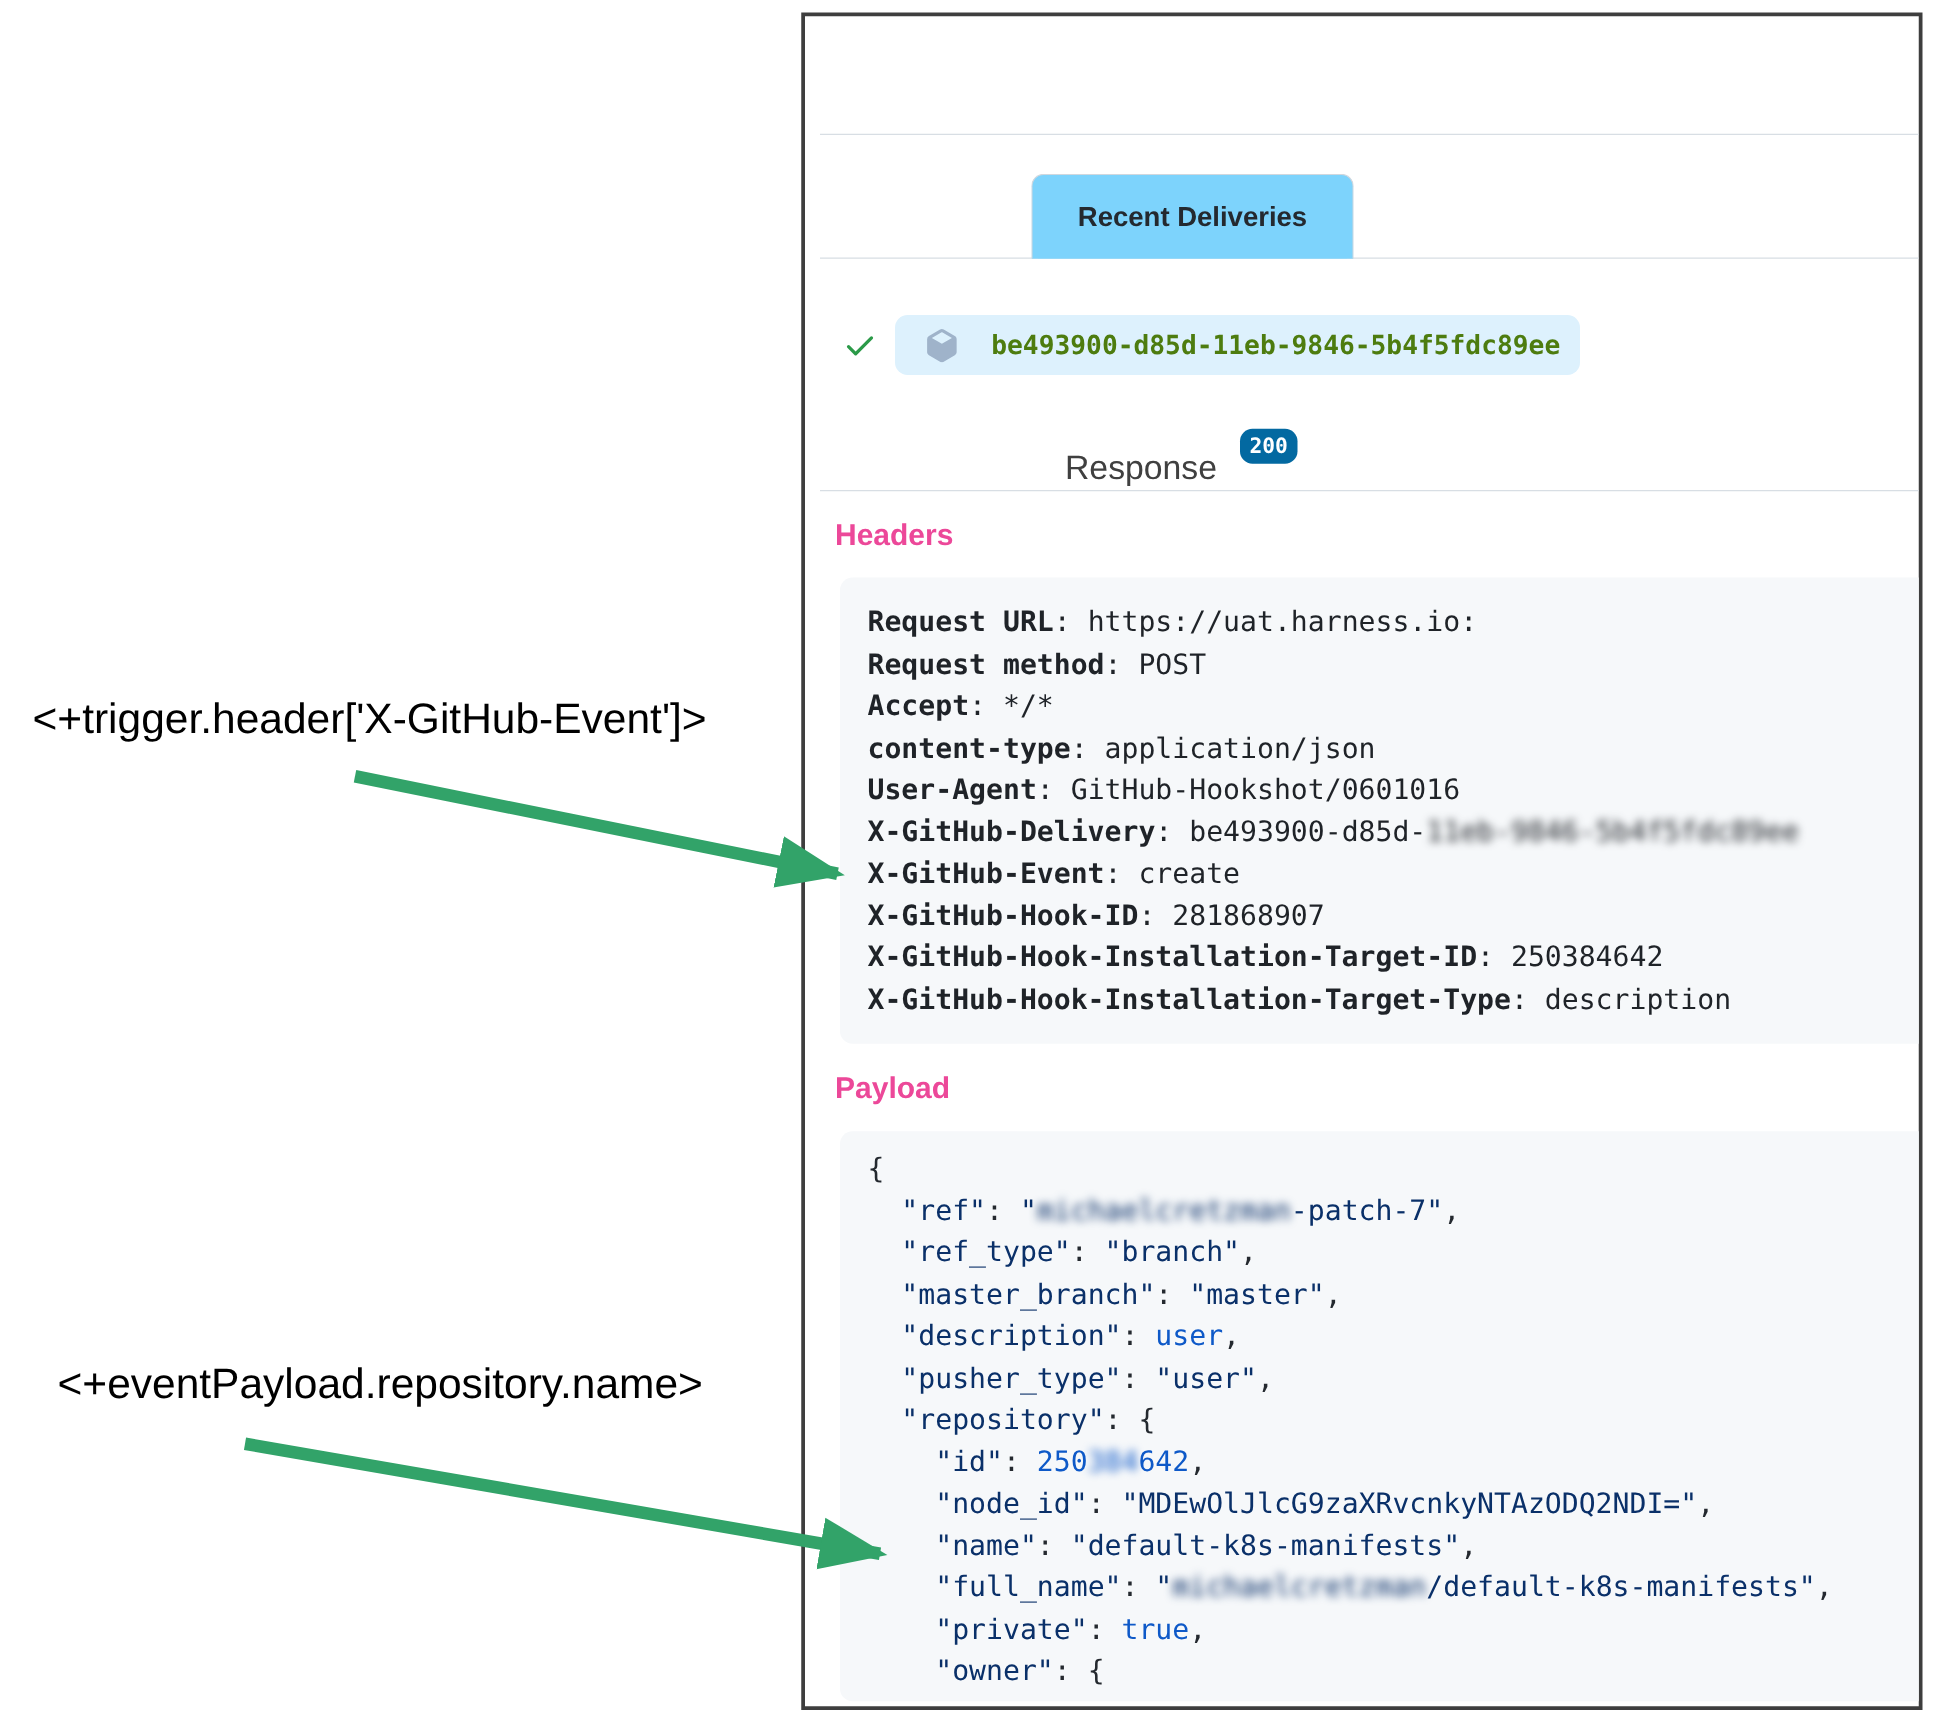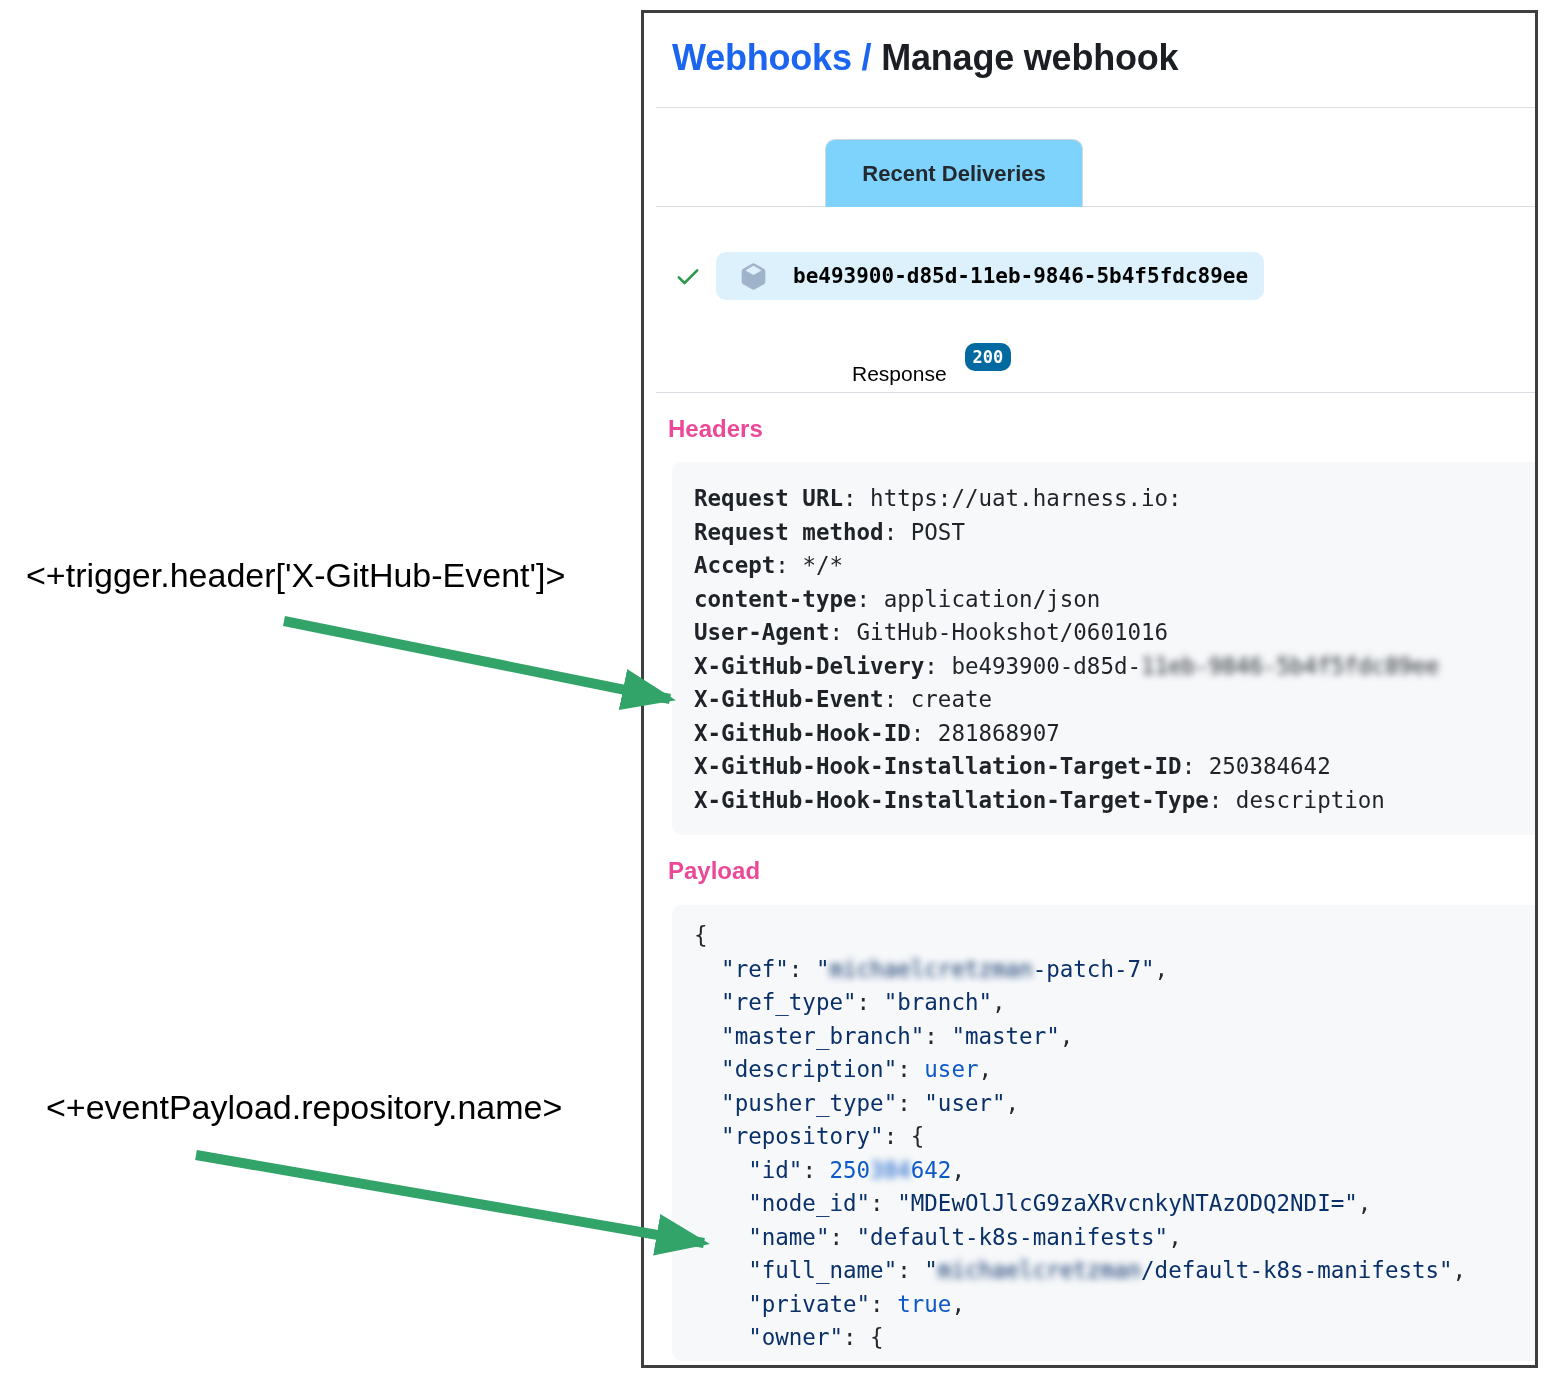--- a/index.html
+++ b/index.html
@@ -24,25 +24,25 @@
                   border-radius:10px 10px 0 0; z-index:2; cursor:pointer; }
   .tab-top-sel      { left:181px; top:126px; width:258px; height:68px; font-size:22px; font-weight:600; color:#24292f; }
   .tab-top-settings { left:26px;  top:126px; width:148px; height:68px; }
   .tab-req          { left:24px;  top:308px; width:158px; height:72px; font-size:21px; font-weight:600; color:#1f2328; }
 
   .delivery-row { position:absolute; left:30px; top:239px; display:flex; align-items:center; }
   .check { width:28px; height:28px; margin-right:14px; }
   .pill { display:flex; align-items:center; width:548px; height:48px; background:#ddf1fd;
           border-radius:10px; padding-left:24px; cursor:pointer; }
   .pill .cube { width:27px; height:27px; margin-right:26px; }
-  .pill .pid { font-family:"DejaVu Sans Mono", monospace; font-size:21px; font-weight:600; color:#000000; }
+  .pill .pid { font-family:"DejaVu Sans Mono", monospace; font-size:21px; font-weight:600; color:#4d7c0f; }
 
   .resp-row { position:absolute; left:208px; top:308px; height:72px; display:flex;
               align-items:center; gap:18px; cursor:pointer; }
-  .resp-label { font-size:21px; color:#000000;margin-top:34px; }
+  .resp-label { font-size:27px; color:#404040;margin-top:34px; }
   .badge { background:#0369a1; color:#fff; border-radius:10px; padding:4px 8px;
            font-family:"DejaVu Sans Mono", monospace; font-size:17px; font-weight:bold; }
 
   .sec-label { position:absolute; left:24px; font-size:24px; font-weight:bold; color:#ec4899; }
   .lbl-headers { top:402px; } .lbl-payload { top:844px; }
 
   .codebox { position:absolute; left:28px; width:980px; background:#f6f8fa; border-radius:10px;
              overflow:hidden; font-family:"DejaVu Sans Mono", monospace; font-size:22.5px; }
   .box-headers { top:449px; height:373px; padding:20px 0 0 22px; }
   .box-payload { top:892px; height:456px; padding:14px 0 0 22px; }
@@ -62,21 +62,20 @@
   .ann1 { left:26px; top:556px; }
   .ann2 { left:46px; top:1088px; }
   .arrows { position:absolute; left:0; top:0; width:1551px; height:1381px;
             z-index:5; pointer-events:none; }
 </style>
 </head>
 <body>
 
 <div class="panel">
 
-  <div class="page-title"><span class="lnk">Webhooks</span><span class="lnk"> / </span><span>Manage webhook</span></div>
 
   <div class="hr hr1"></div>
 
   <div class="tab-selected tab-top-sel">
       <span>Recent Deliveries</span>
     </div>
   <div class="hr hr2"></div>
 
   <div class="delivery-row">
     <svg class="check" viewBox="0 0 16 16">

